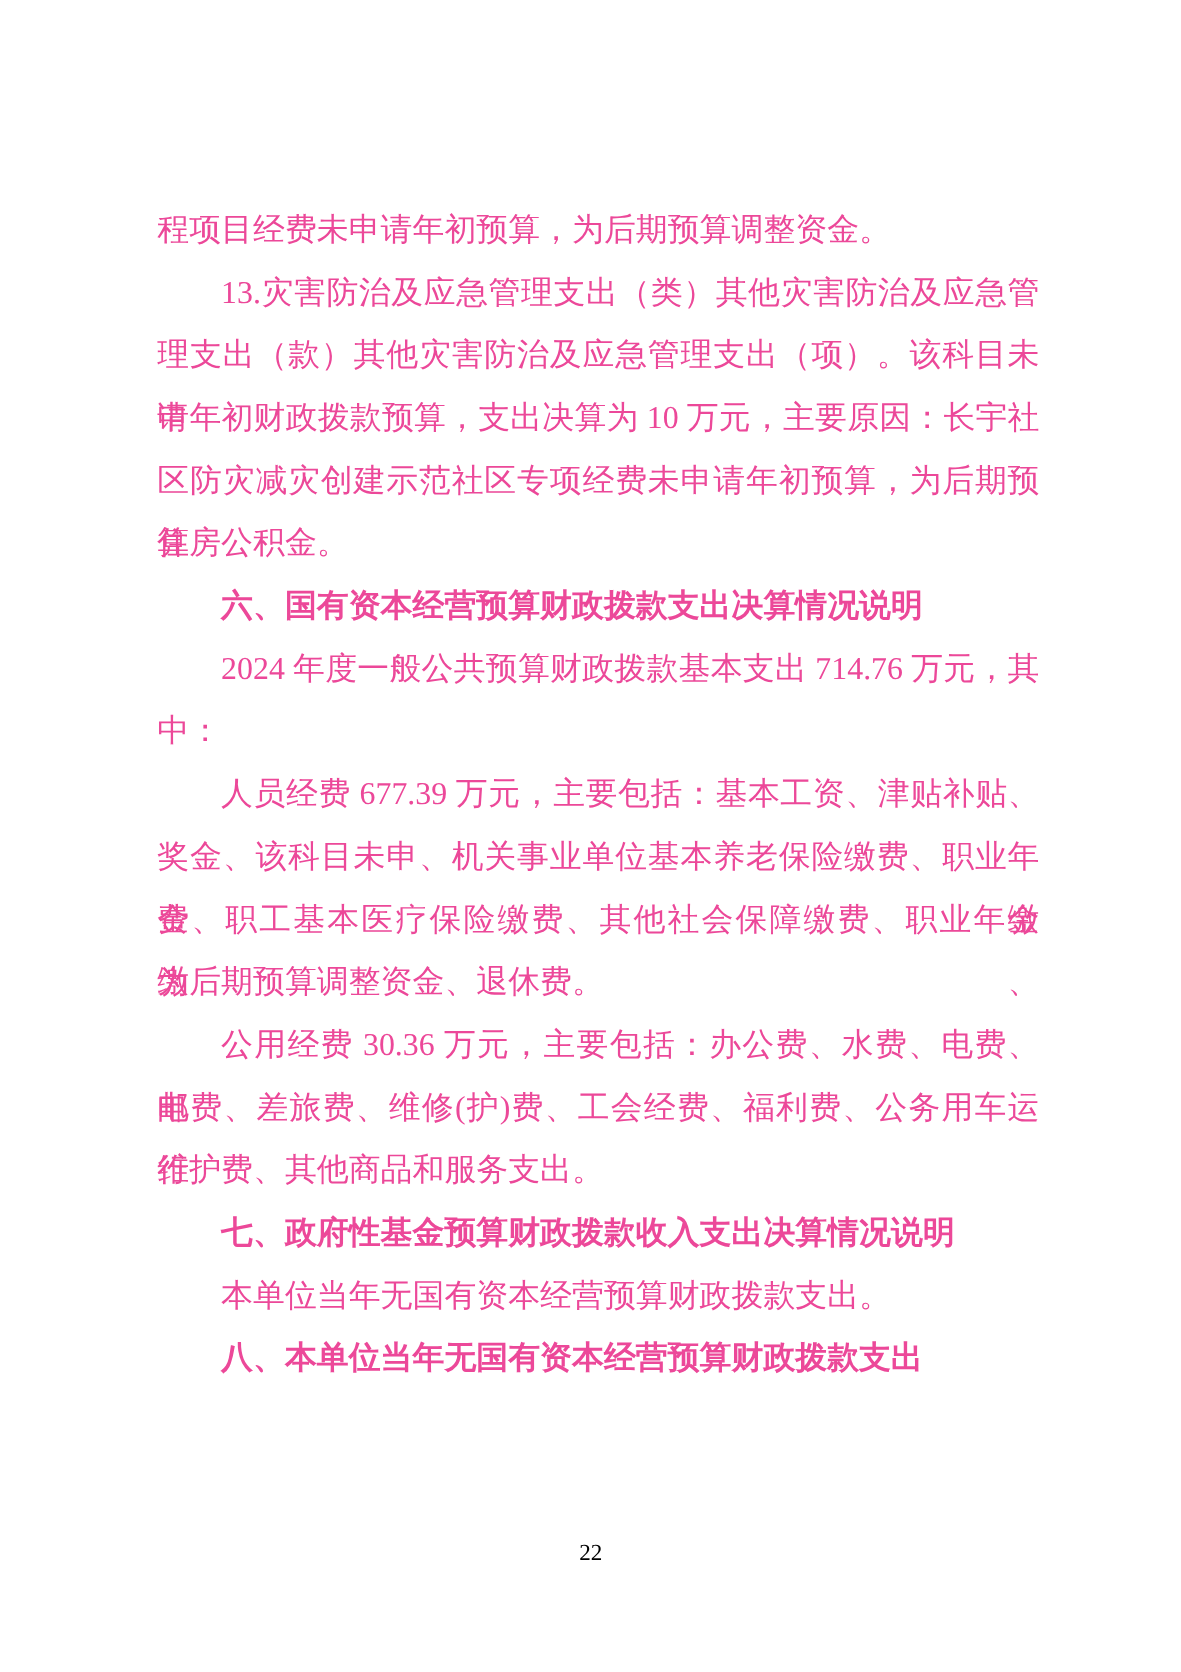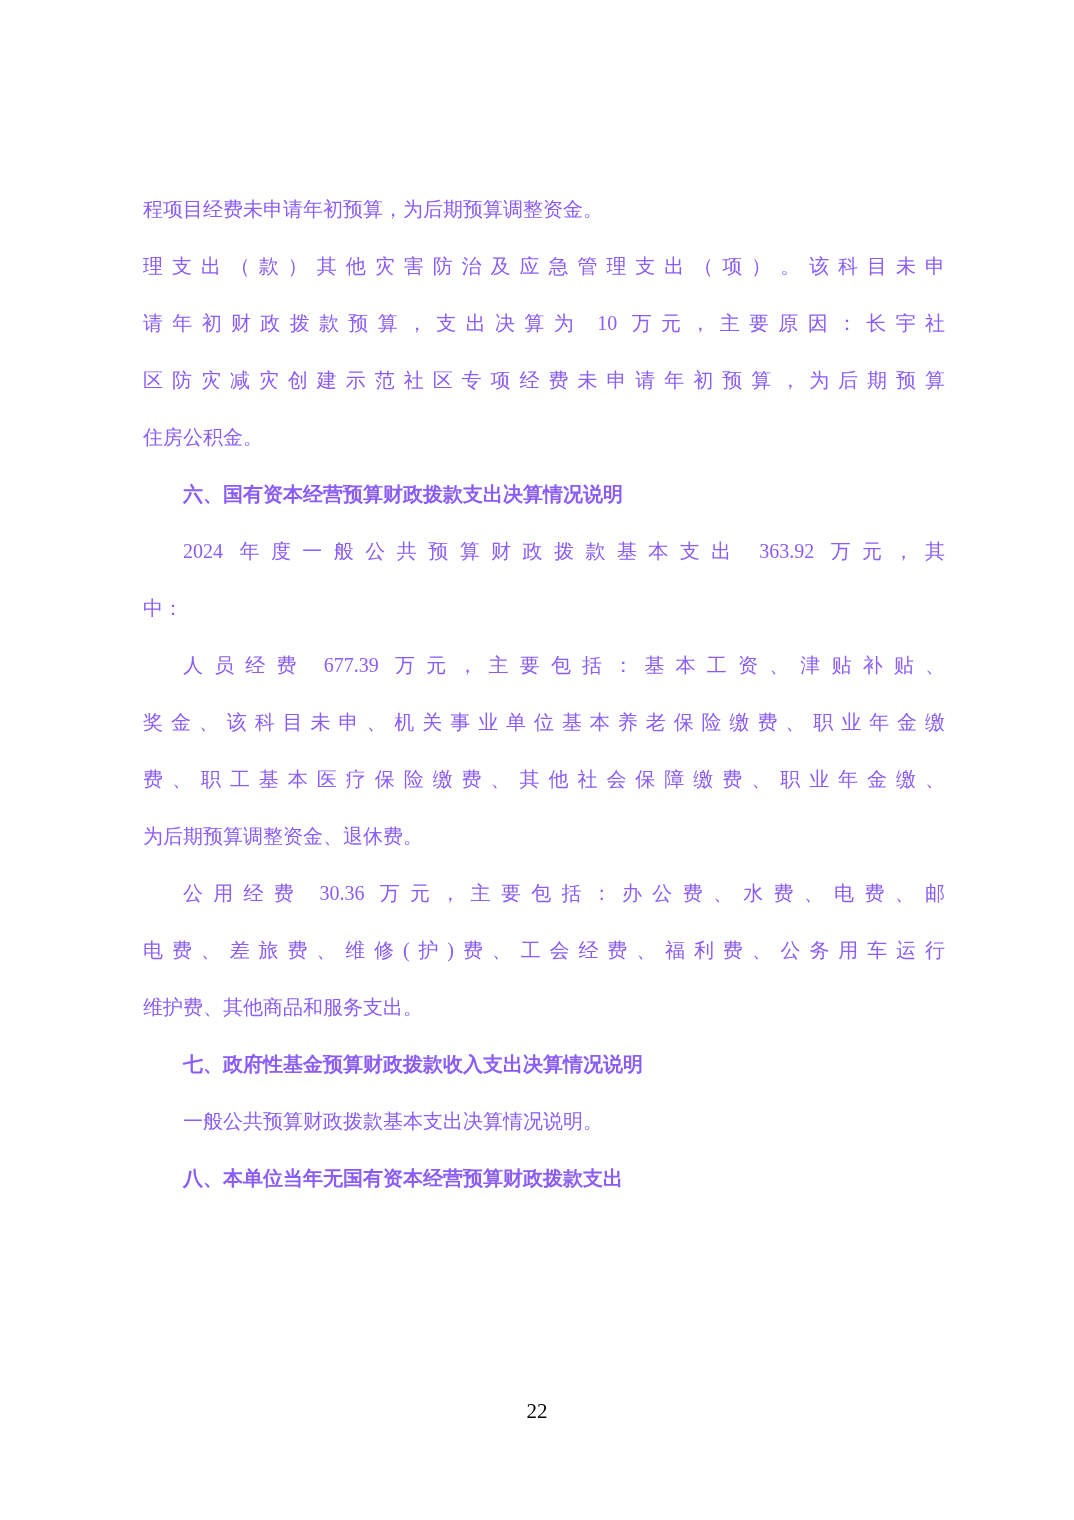--- a/index.html
+++ b/index.html
@@ -19,24 +19,24 @@
     height: 1520px;
     background: #ffffff;
   }
   .content {
     position: absolute;
     left: 143px;
     top: 181px;
     width: 802px;
   }
   .line {
-    font-size: 20px;
+    font-size: 29px;
     line-height: 57px;
     height: 57px;
-    color: #8b5cf6;
+    color: #ec4899;
     text-align: left;
   }
   .indent { text-indent: 2em; }
   .just {
     text-align: justify;
     text-align-last: justify;
     text-justify: inter-ideograph;
   }
   .heading {
     font-family: "Liberation Sans", sans-serif;
@@ -53,32 +53,33 @@
     font-family: "Liberation Serif", serif;
     color: #000;
   }
 </style>
 </head>
 <body>
 
 <div class="page">
   <div class="content">
     <div class="line">程项目经费未申请年初预算，为后期预算调整资金。</div>
+    <div class="line indent just">13.灾害防治及应急管理支出（类）其他灾害防治及应急管</div>
     <div class="line just">理支出（款）其他灾害防治及应急管理支出（项）。该科目未申</div>
     <div class="line just">请年初财政拨款预算，支出决算为 10 万元，主要原因：长宇社</div>
     <div class="line just">区防灾减灾创建示范社区专项经费未申请年初预算，为后期预算</div>
     <div class="line">住房公积金。</div>
     <div class="line indent heading">六、国有资本经营预算财政拨款支出决算情况说明</div>
-    <div class="line indent just">2024 年度一般公共预算财政拨款基本支出 363.92 万元，其</div>
+    <div class="line indent just">2024 年度一般公共预算财政拨款基本支出 714.76 万元，其</div>
     <div class="line">中：</div>
     <div class="line indent just">人员经费 677.39 万元，主要包括：基本工资、津贴补贴、</div>
     <div class="line just">奖金、该科目未申、机关事业单位基本养老保险缴费、职业年金缴</div>
     <div class="line just">费、职工基本医疗保险缴费、其他社会保障缴费、职业年金缴、</div>
     <div class="line">为后期预算调整资金、退休费。</div>
     <div class="line indent just">公用经费 30.36 万元，主要包括：办公费、水费、电费、邮</div>
     <div class="line just">电费、差旅费、维修(护)费、工会经费、福利费、公务用车运行</div>
     <div class="line">维护费、其他商品和服务支出。</div>
     <div class="line indent heading">七、政府性基金预算财政拨款收入支出决算情况说明</div>
-    <div class="line indent">一般公共预算财政拨款基本支出决算情况说明。</div>
+    <div class="line indent">本单位当年无国有资本经营预算财政拨款支出。</div>
     <div class="line indent heading">八、本单位当年无国有资本经营预算财政拨款支出</div>
   </div>
   <div class="page-num">22</div>
 </div>
 
 </body></html>

